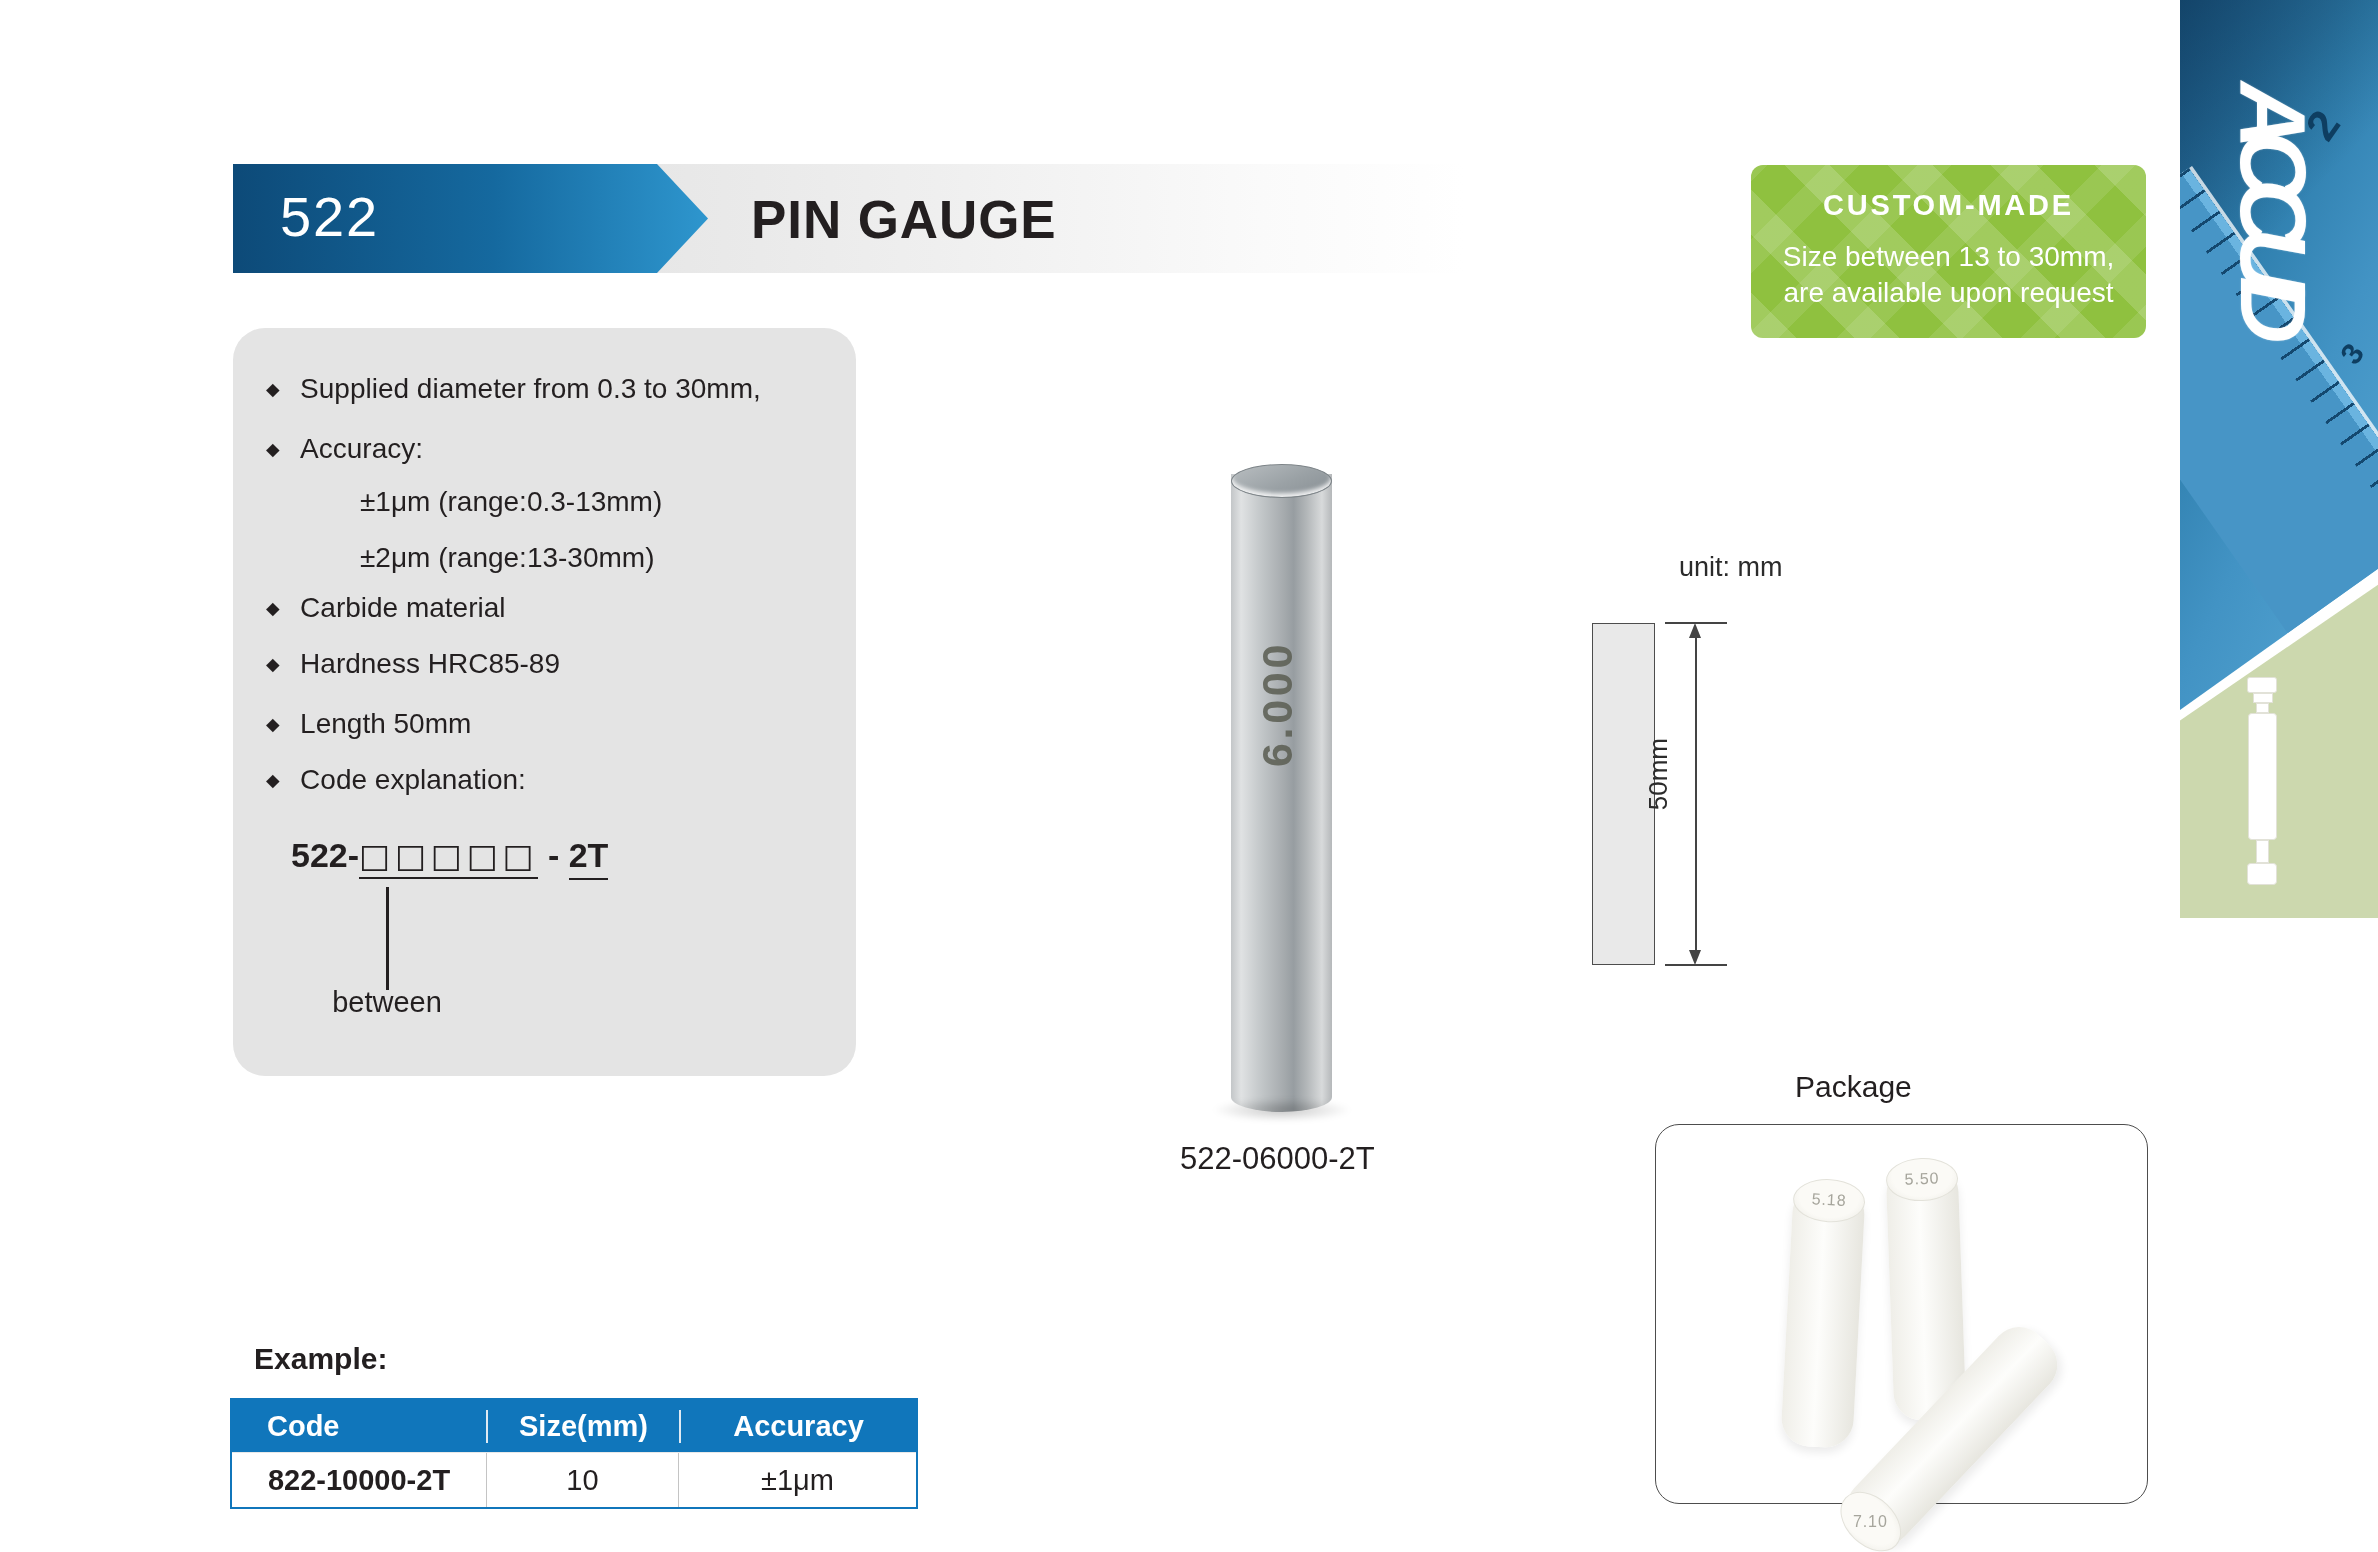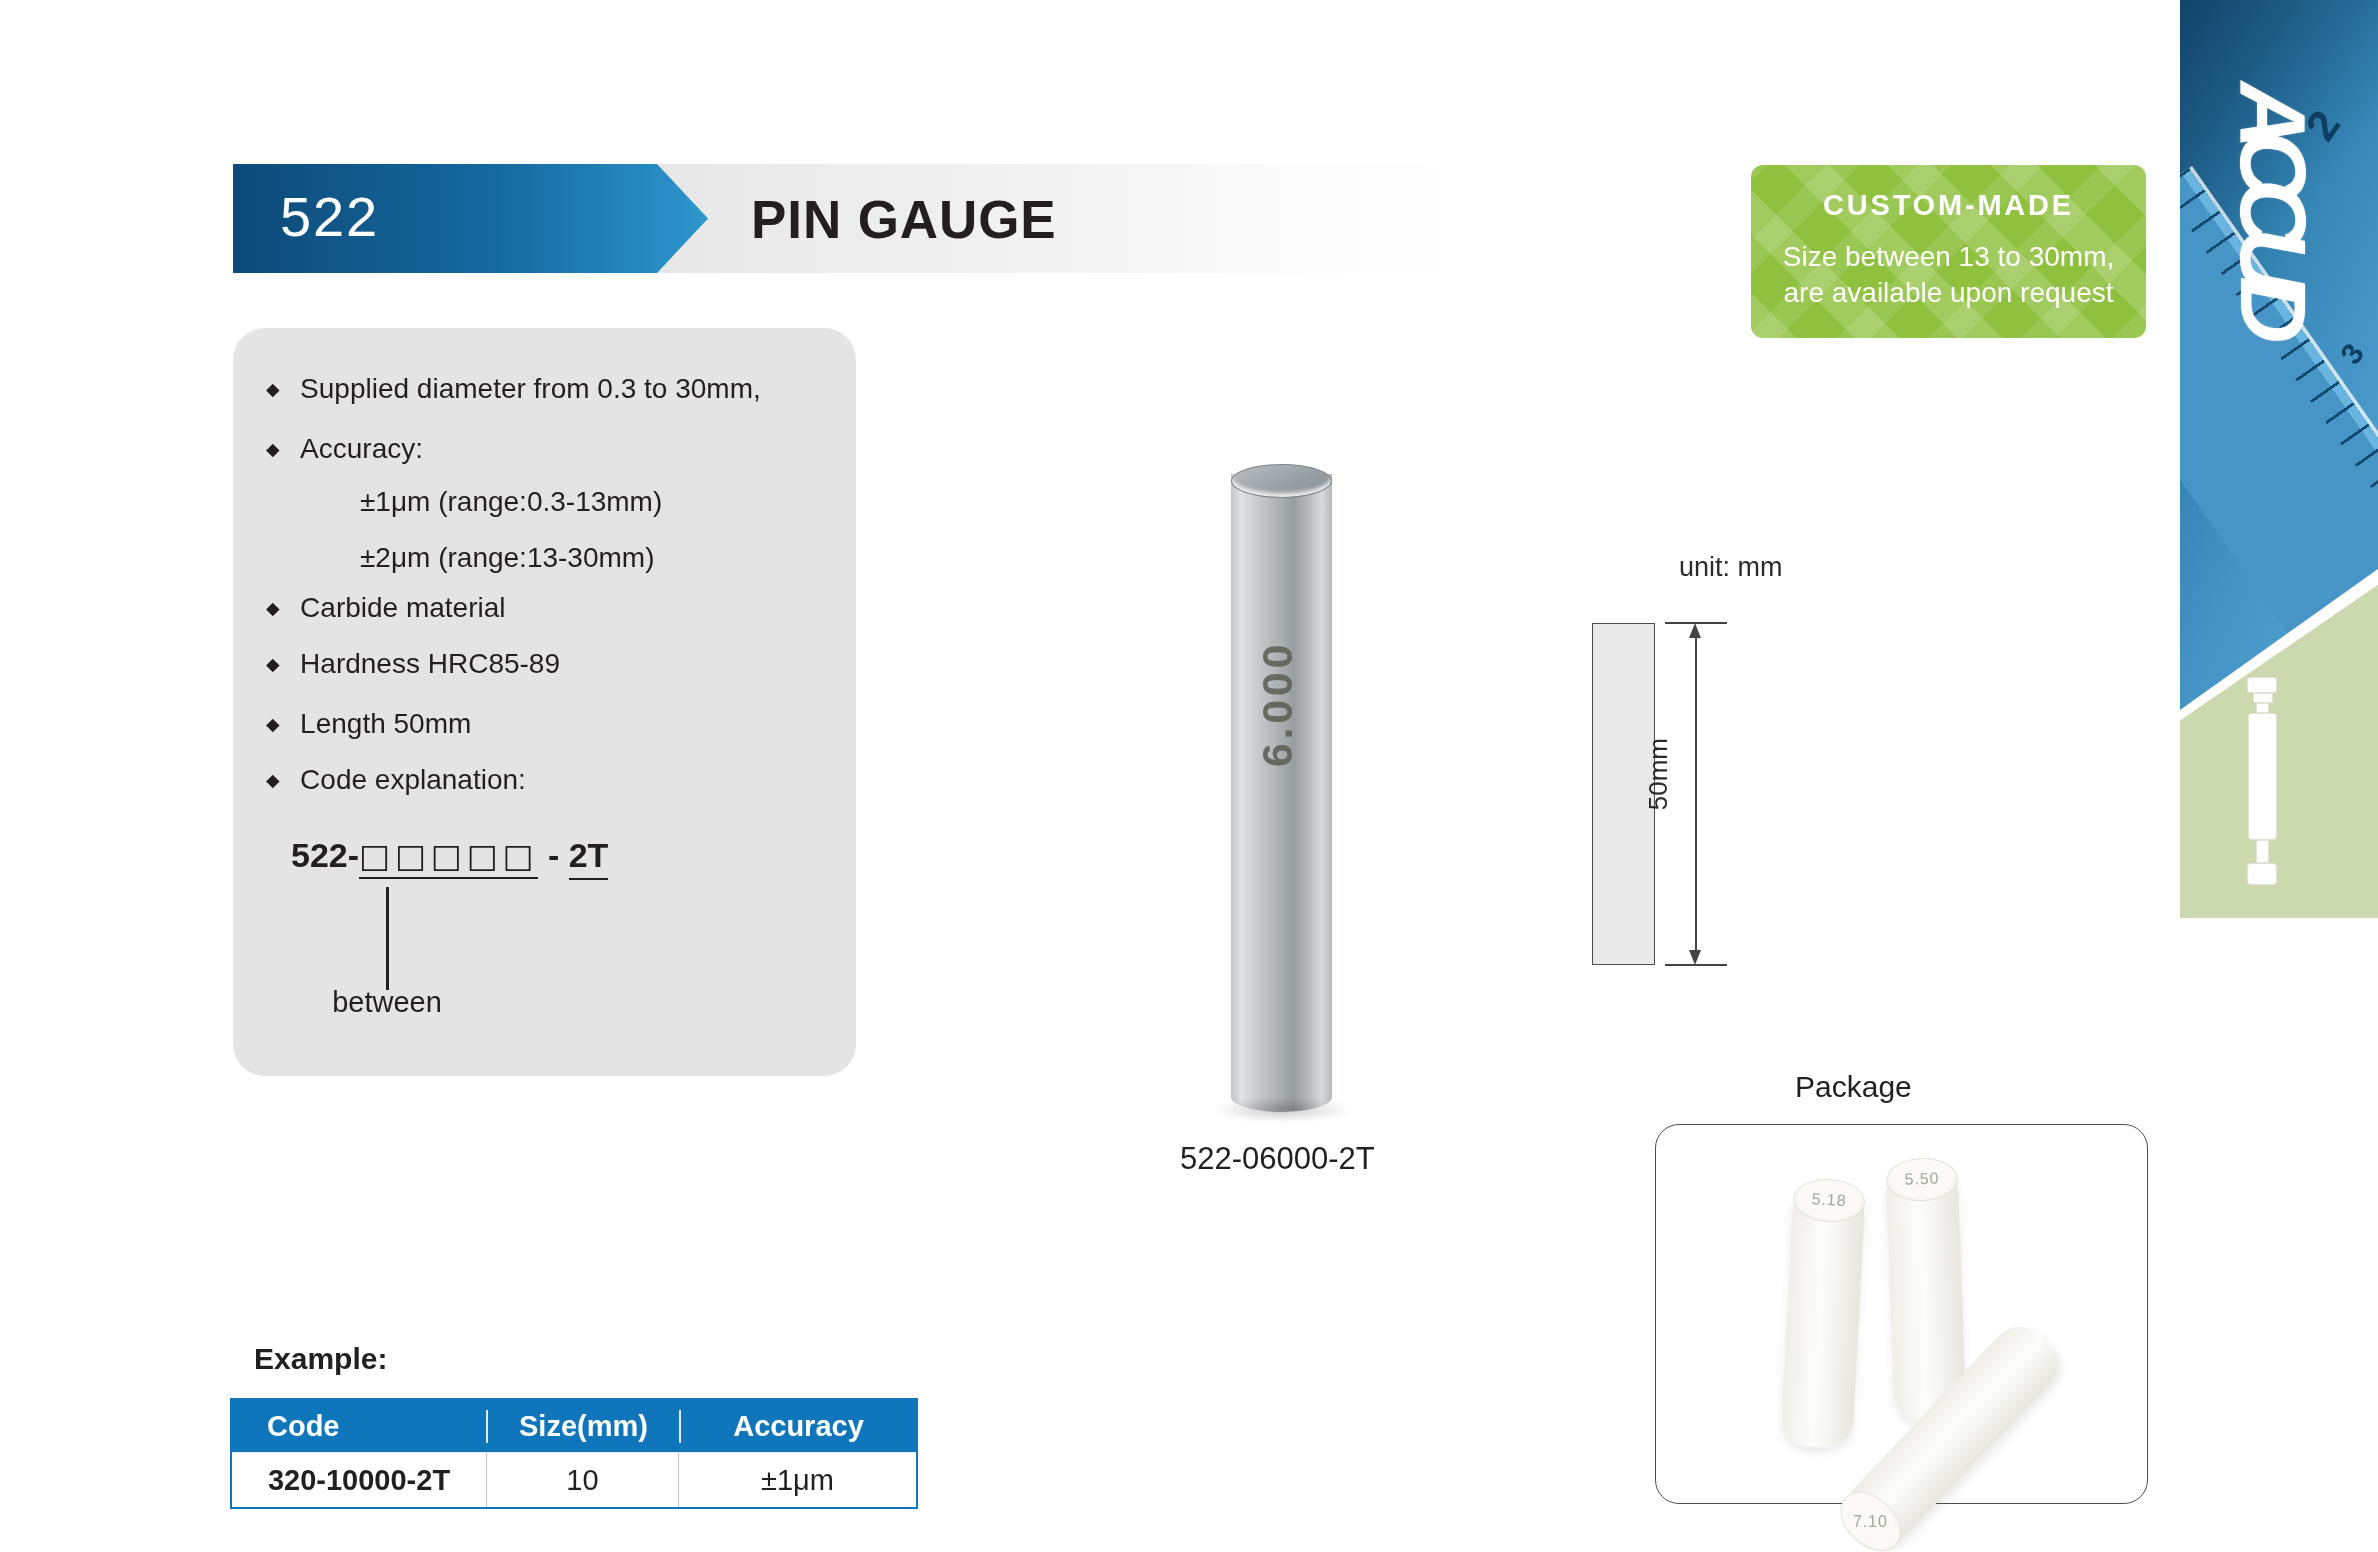--- a/index.html
+++ b/index.html
@@ -223,20 +223,20 @@
   </div>
 
   <div class="example-heading">Example:</div>
   <div class="etable">
     <div class="hrow">
       <div class="c1">Code</div>
       <div class="c2">Size(mm)</div>
       <div class="c3">Accuracy</div>
     </div>
     <div class="brow">
-      <div class="c1">320-10000-2T</div>
+      <div class="c1">822-10000-2T</div>
       <div class="c2">10</div>
       <div class="c3">±1μm</div>
     </div>
   </div>
 
 </div>
 
 
 </body></html>

